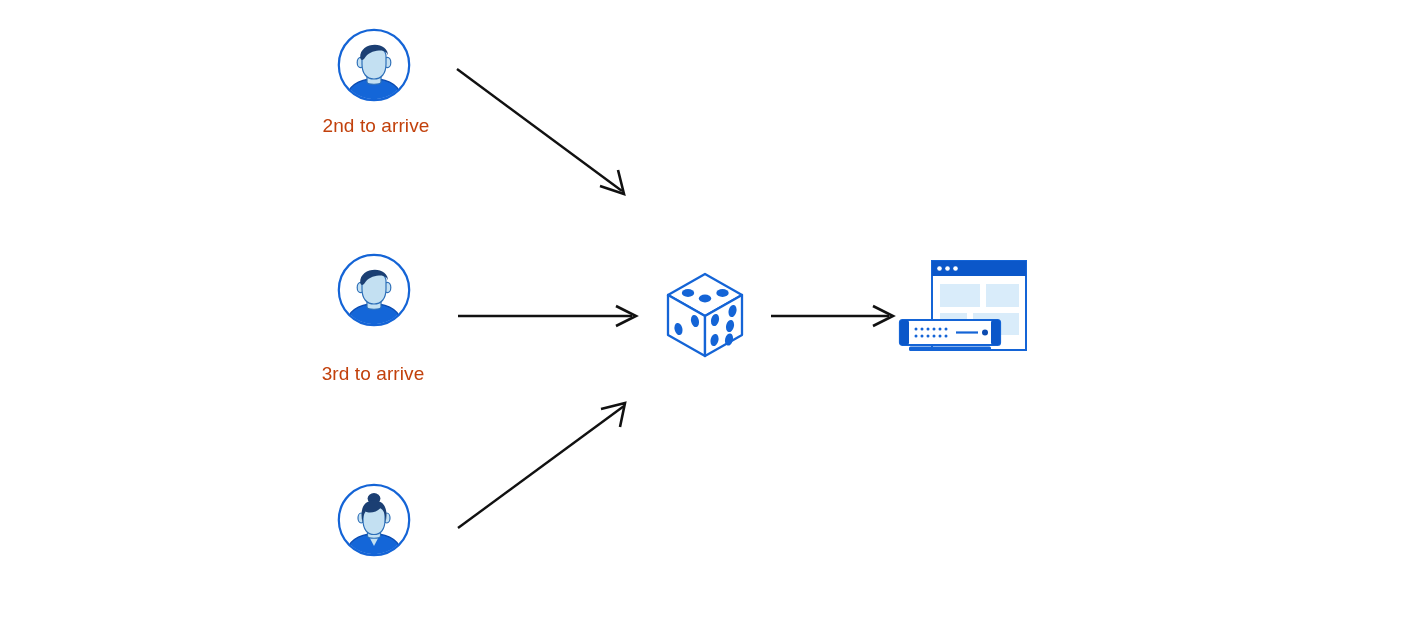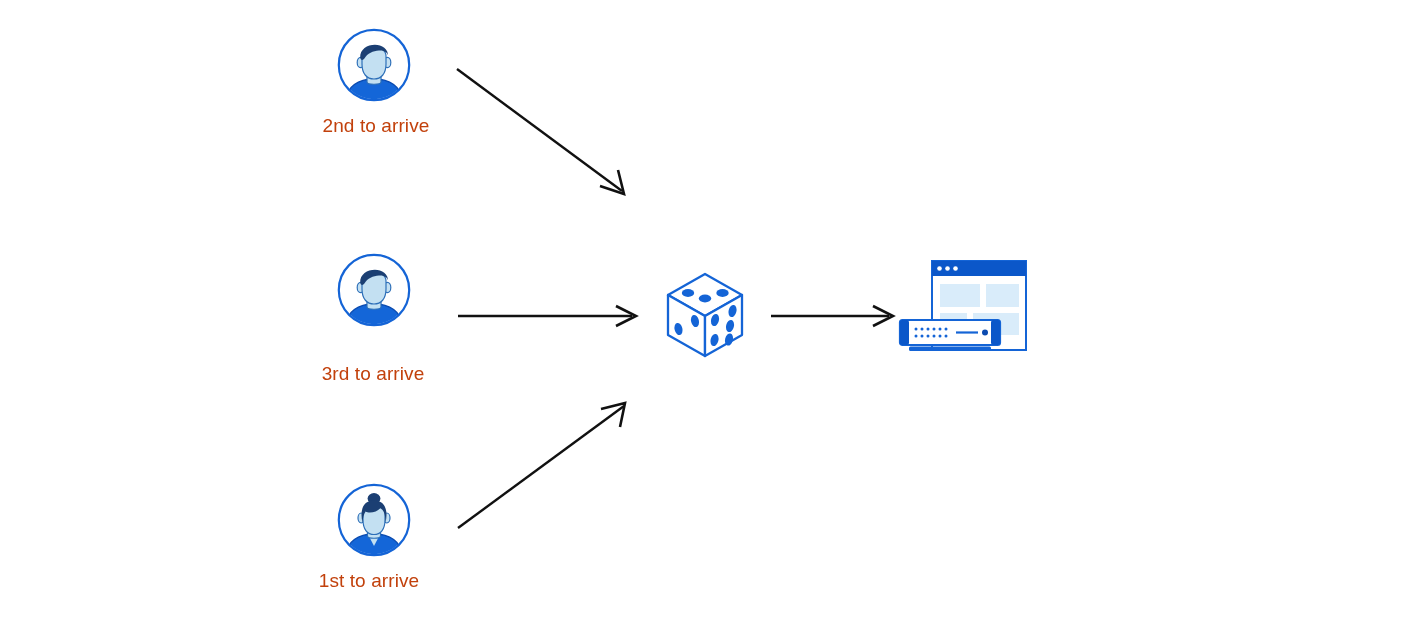--- a/index.html
+++ b/index.html
@@ -138,21 +138,20 @@
 
         <path d="M26 29 C26 17.5 48 17.5 48 29 L48 37 C48 46.5 43.5 51.5 37 51.5
                  C30.5 51.5 26 46.5 26 37 Z" fill="#c3e0f2" stroke="#2d6fb8" stroke-width="1.2"></path>
 
         <path d="M25.6 40 C22.6 28 25.5 17.5 37 17.5 C48.5 17.5 51.4 28 48.4 40
                  C48.8 31.6 46.6 26.6 43.2 25.2 C40 29.2 32 30.6 28.6 28.4
                  C26.8 31 25.6 35 25.6 40 Z" fill="#1b3f73"></path>
       </g>
     </svg>
   </div>
-  <div class="node-label" style="left:249px; top:570px;">1st to arrive</div>
 
   <div class="node dice-wrap" style="left:659px; top:269px;">
     <svg width="92" height="92" viewBox="0 0 92 92">
       <g stroke="#1464d6" stroke-width="2.3" stroke-linejoin="round" fill="#ffffff">
 
         <polygon points="46,5 83,26 46,47 9,26"></polygon>
 
         <polygon points="9,26 46,47 46,87 9,66"></polygon>
 
         <polygon points="83,26 83,66 46,87 46,47"></polygon>

